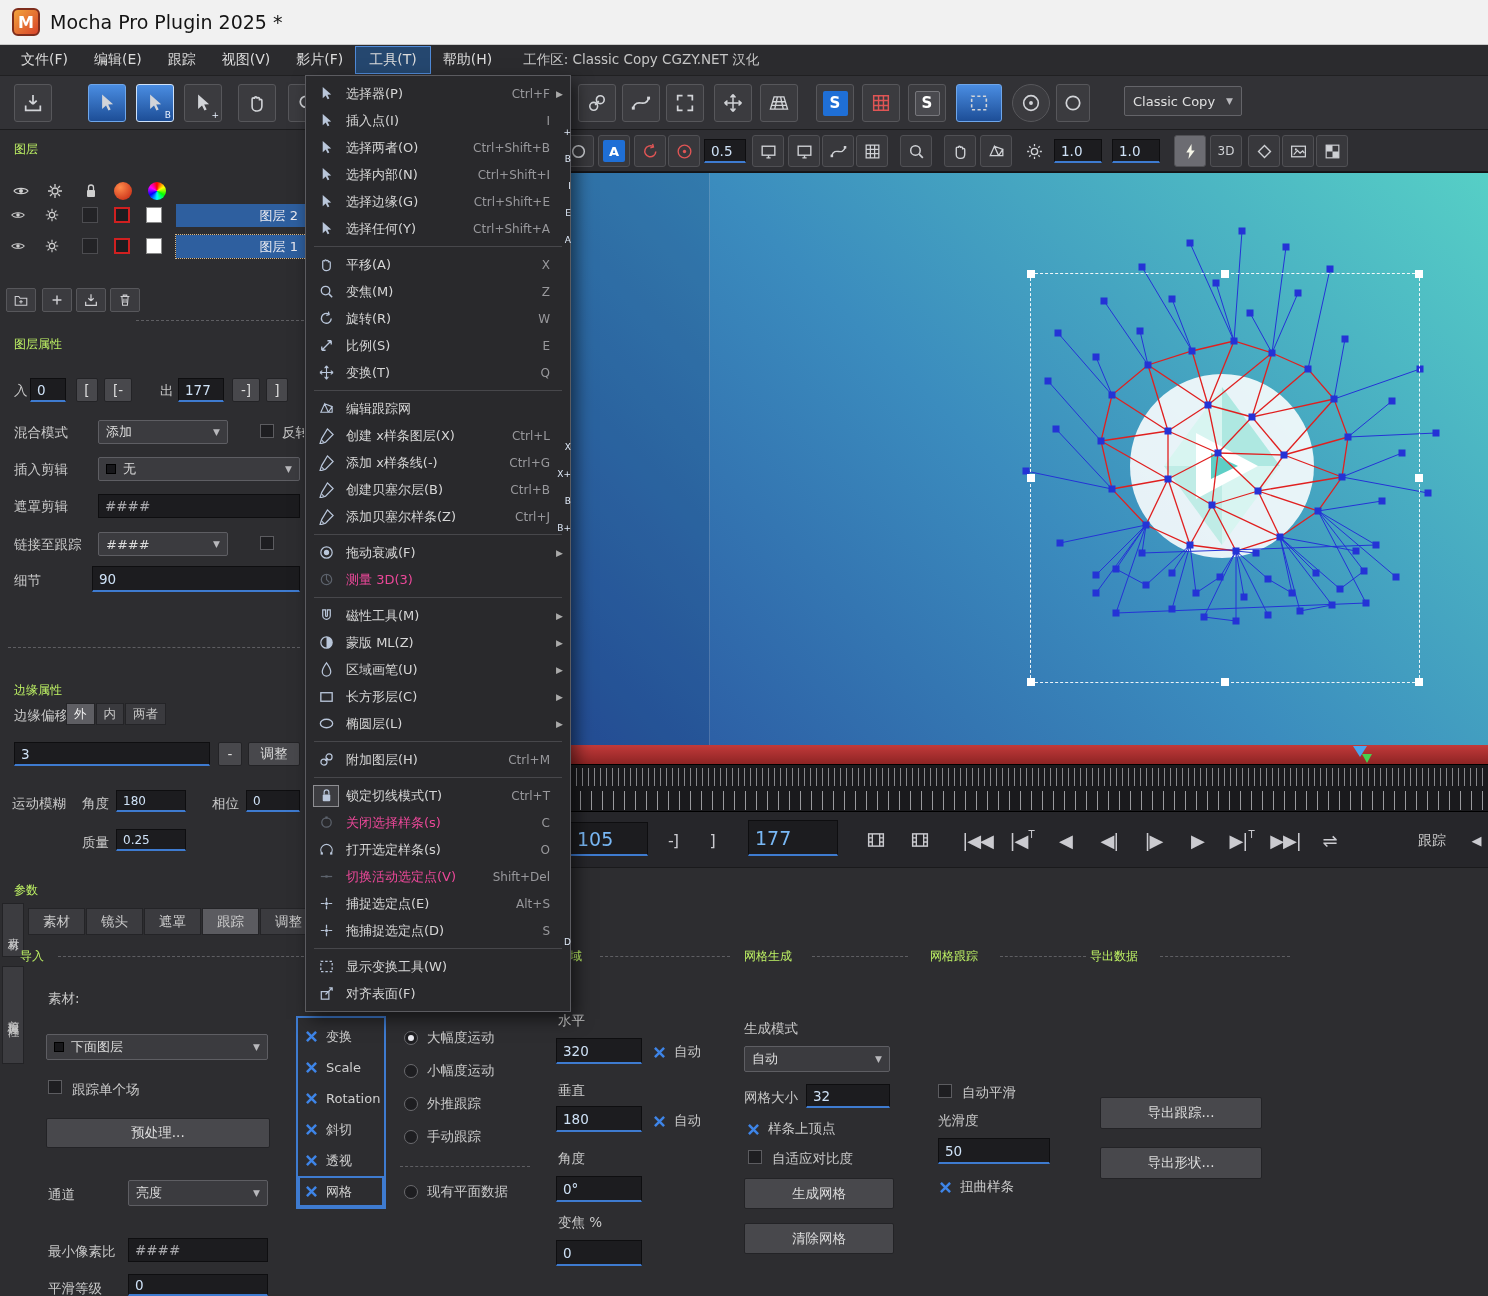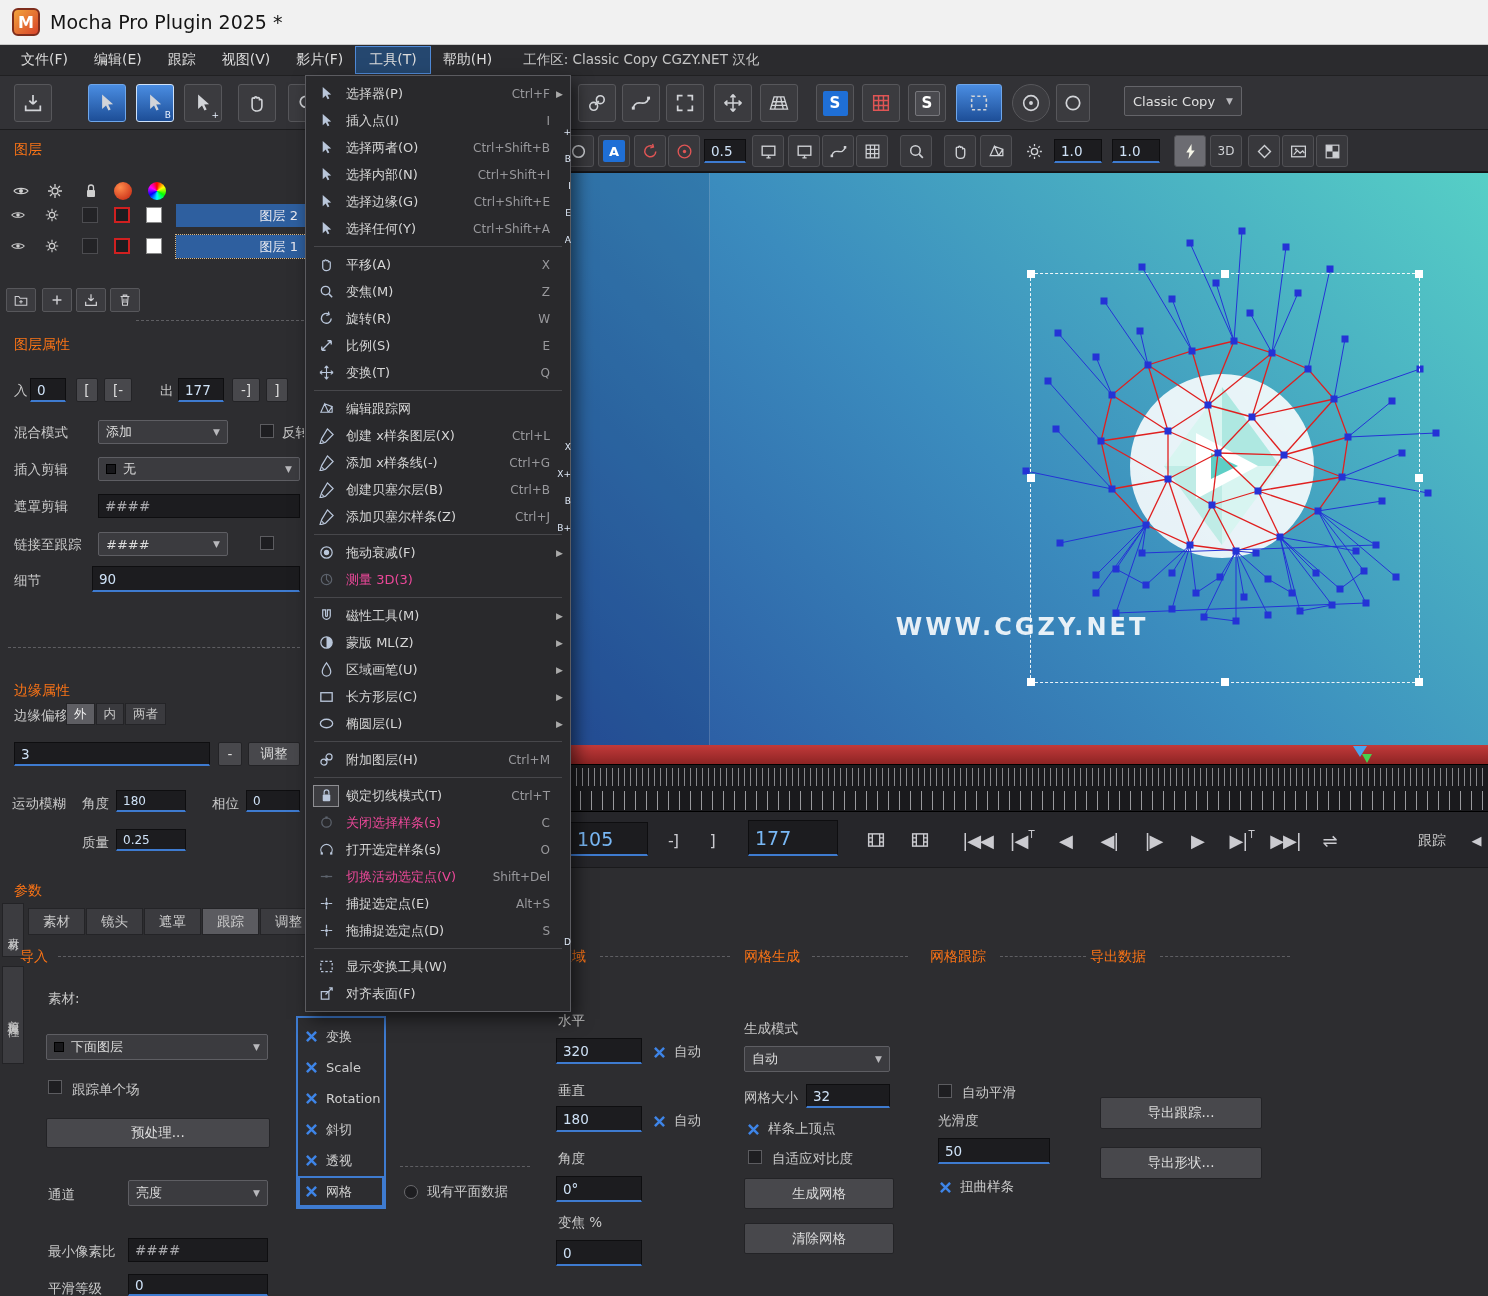--- a/index.html
+++ b/index.html
@@ -28,21 +28,21 @@
   .tbtn2 .ic{width:19px;height:19px}
   .tbtn2.bright{background:#6c6c72}
   .tile{font-weight:bold;color:#fff;background:#1f6fd6;width:25px;height:25px;display:flex;align-items:center;justify-content:center;border-radius:2px;font-size:15px}
   .tile.gray{background:#4a4a4f;border:1px solid #77777c}
   .red .ic{color:#e05555}
   .badge2{position:absolute;right:2px;bottom:1px;font-size:9px;color:#eaf2ff;font-style:normal}
   .dropdown{position:absolute;background:#3b3b3f;border:1px solid #646469;border-radius:2px;color:#e0e0e0;display:flex;align-items:center;padding:0 8px;font-size:13px;justify-content:space-between}
   .caret{font-size:9px;color:#b8b8bc;margin-left:8px}
   
   .lbl{position:absolute;color:#c9c9c9;font-size:13.5px;white-space:nowrap}
-  .sec{position:absolute;color:#f97316;font-size:14px;white-space:nowrap}
+  .sec{position:absolute;color:#bef264;font-size:12px;white-space:nowrap}
   .field{position:absolute;background:#1c1c1f;border:1px solid #0e0e10;border-bottom:2px solid #3e7bd0;color:#cfe2f7;display:flex;align-items:center;padding:0 6px;font-size:13.5px;overflow:hidden}
   .field.plain{border-bottom:1px solid #0e0e10;color:#a8a8ac}
   .pushbtn{position:absolute;background:#48484c;border:1px solid #232326;border-radius:2px;color:#dedede;display:flex;align-items:center;justify-content:center;font-size:13.5px;white-space:nowrap}
   .tabs-row{display:flex;gap:1px;position:absolute}
   .tabs-row .tb{height:27px;min-width:57px;background:#3b3b3f;border:1px solid #242427;color:#ccc;display:flex;align-items:center;justify-content:center;font-size:13.5px;padding:0 8px}
   .tabs-row .tb.active{background:#5b5b60}
   .dash{position:absolute;border-top:1px dashed #5e5e62;height:0}
   .checkbox{position:absolute;width:14px;height:14px;background:#1e1e21;border:1px solid #5c5c60}
   .radio-row{display:flex;align-items:center;gap:9px;height:20px}
   .rdot{width:14px;height:14px;border-radius:50%;background:#1e1e21;border:1px solid #6a6a6e;position:relative;flex:none}
@@ -843,21 +843,20 @@
     <div class="selrect">
       <span class="hnd" style="left:-4px;top:-4px"></span>
       <span class="hnd" style="left:50%;top:-4px;margin-left:-4px"></span>
       <span class="hnd" style="right:-4px;top:-4px"></span>
       <span class="hnd" style="left:-4px;top:50%;margin-top:-4px"></span>
       <span class="hnd" style="right:-4px;top:50%;margin-top:-4px"></span>
       <span class="hnd" style="left:-4px;bottom:-4px"></span>
       <span class="hnd" style="left:50%;bottom:-4px;margin-left:-4px"></span>
       <span class="hnd" style="right:-4px;bottom:-4px"></span>
     </div>
-    <div class="wm wm2">WWW.CGZY.NET</div>
   </div>
 
   <div class="tl-red">
     <div class="ph" style="left:797px;top:1px;border-left:7px solid transparent;border-right:7px solid transparent;border-top:11px solid #4aa4ee"></div>
     <div class="ph" style="left:806px;top:9px;border-left:5px solid transparent;border-right:5px solid transparent;border-top:9px solid #46d24e"></div>
   </div>
   <div class="ruler">
     <div class="band1"></div>
     <div class="band2"></div>
   </div>
@@ -923,20 +922,42 @@
           <span>⇌</span>
           <span class="sup"></span>
         </div>
       </div>
     <div class="lbl" style="left:862px;top:20px;font-size:14px">跟踪</div>
     <div class="tpbtn" style="left:908px;width:24px;font-size:13px">◀</div>
   </div>
 
   <div class="params-bg"></div>
 
+  <div class="radios" style="left:404px;top:1028px">
+
+      <div class="radio-row">
+        <span class="rdot on"></span>
+        <span>大幅度运动</span>
+      </div>
+
+      <div class="radio-row">
+        <span class="rdot"></span>
+        <span>小幅度运动</span>
+      </div>
+
+      <div class="radio-row">
+        <span class="rdot"></span>
+        <span>外推跟踪</span>
+      </div>
+
+      <div class="radio-row">
+        <span class="rdot"></span>
+        <span>手动跟踪</span>
+      </div>
+    </div>
   <div class="dash" style="left:400px;top:1166px;width:130px"></div>
   <div class="radio-row" style="position:absolute;left:404px;top:1182px;color:#c9c9c9;font-size:13.5px">
     <span class="rdot"></span>
       <span>现有平面数据</span>
   </div>
 
   <div class="sec" style="left:558px;top:948px">区域</div>
   <div class="dash" style="left:600px;top:956px;width:130px"></div>
   <div class="lbl" style="left:558px;top:1012px">水平</div>
   <div class="field" style="left:556px;top:1038px;width:86px;height:26px">320</div>

